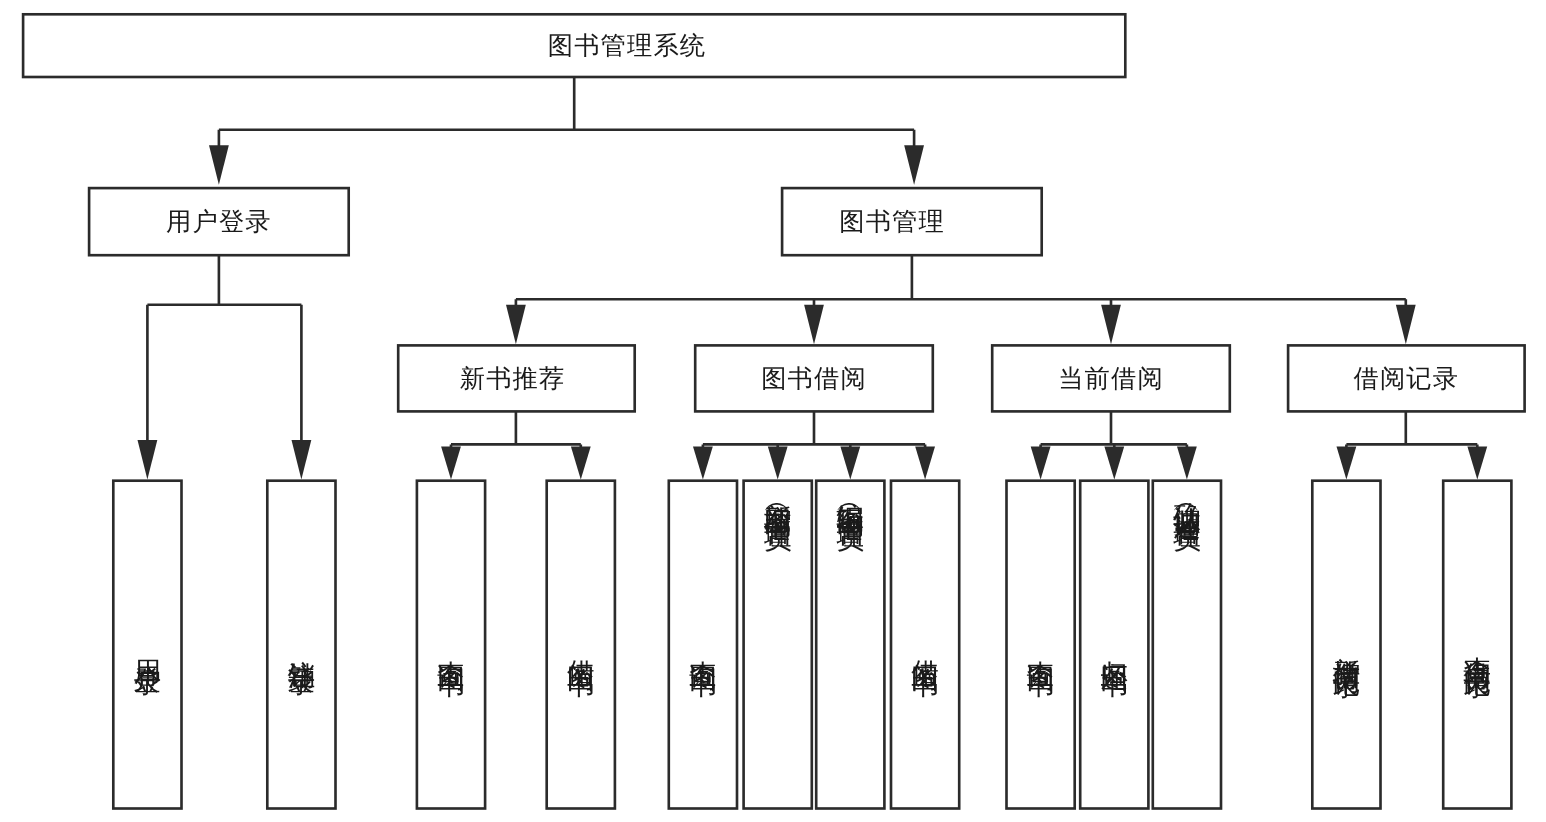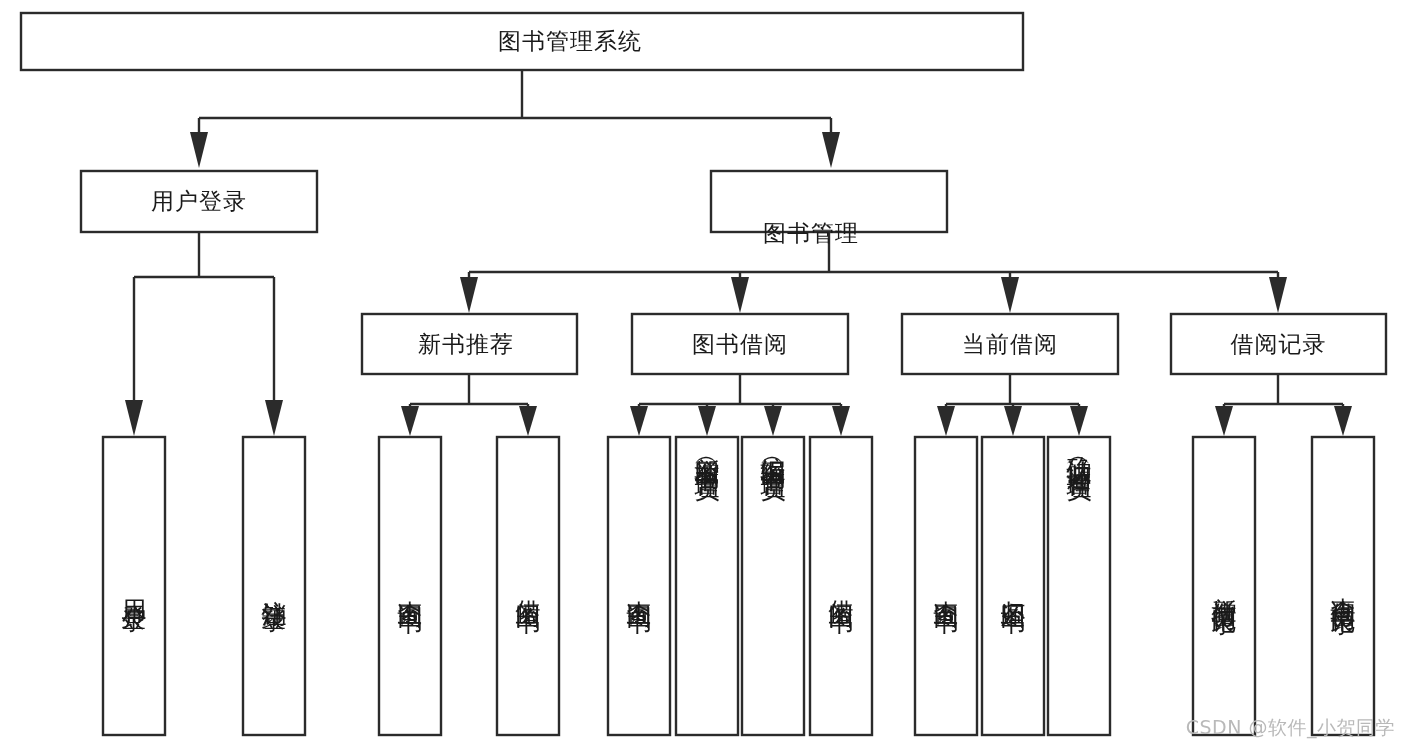--- a/index.html
+++ b/index.html
@@ -156,21 +156,21 @@
     </g>
   </svg>
 
   <div class="hlabel-wrap" style="left:21px; top:13px; width:1002px; height:57px;margin-left:48px;">
     <span class="hlabel-text">图书管理系统</span>
   </div>
 
   <div class="hlabel-wrap" style="left:81px; top:171px; width:236px; height:61px;">
     <span class="hlabel-text">用户登录</span>
   </div>
-  <div class="hlabel-wrap" style="left:711px; top:171px; width:200px; height:61px;margin-top:32px;">
+  <div class="hlabel-wrap" style="left:711px; top:171px; width:200px; height:61px;">
     <span class="hlabel-text">图书管理</span>
   </div>
 
   <div class="hlabel-wrap" style="left:362px; top:314px; width:208px; height:60px;">
     <span class="hlabel-text">新书推荐</span>
   </div>
   <div class="hlabel-wrap" style="left:632px; top:314px; width:216px; height:60px;border-radius:17px;">
     <span class="hlabel-text">图书借阅</span>
   </div>
   <div class="hlabel-wrap" style="left:1171px; top:314px; width:215px; height:60px;">
@@ -217,15 +217,14 @@
     <span class="vlabel-text">确认归还（管理员）</span>
   </div>
 
   <div class="vlabel-wrap" style="left:1193px; top:437px; width:62px; height:298px;">
     <span class="vlabel-text">新增借阅记录</span>
   </div>
   <div class="vlabel-wrap" style="left:1312px; top:437px; width:62px; height:298px;">
     <span class="vlabel-text">查询借阅记录</span>
   </div>
 
-  <div class="watermark">CSDN @软件_小贺同学</div>
 
 </div>
 
 </body></html>

